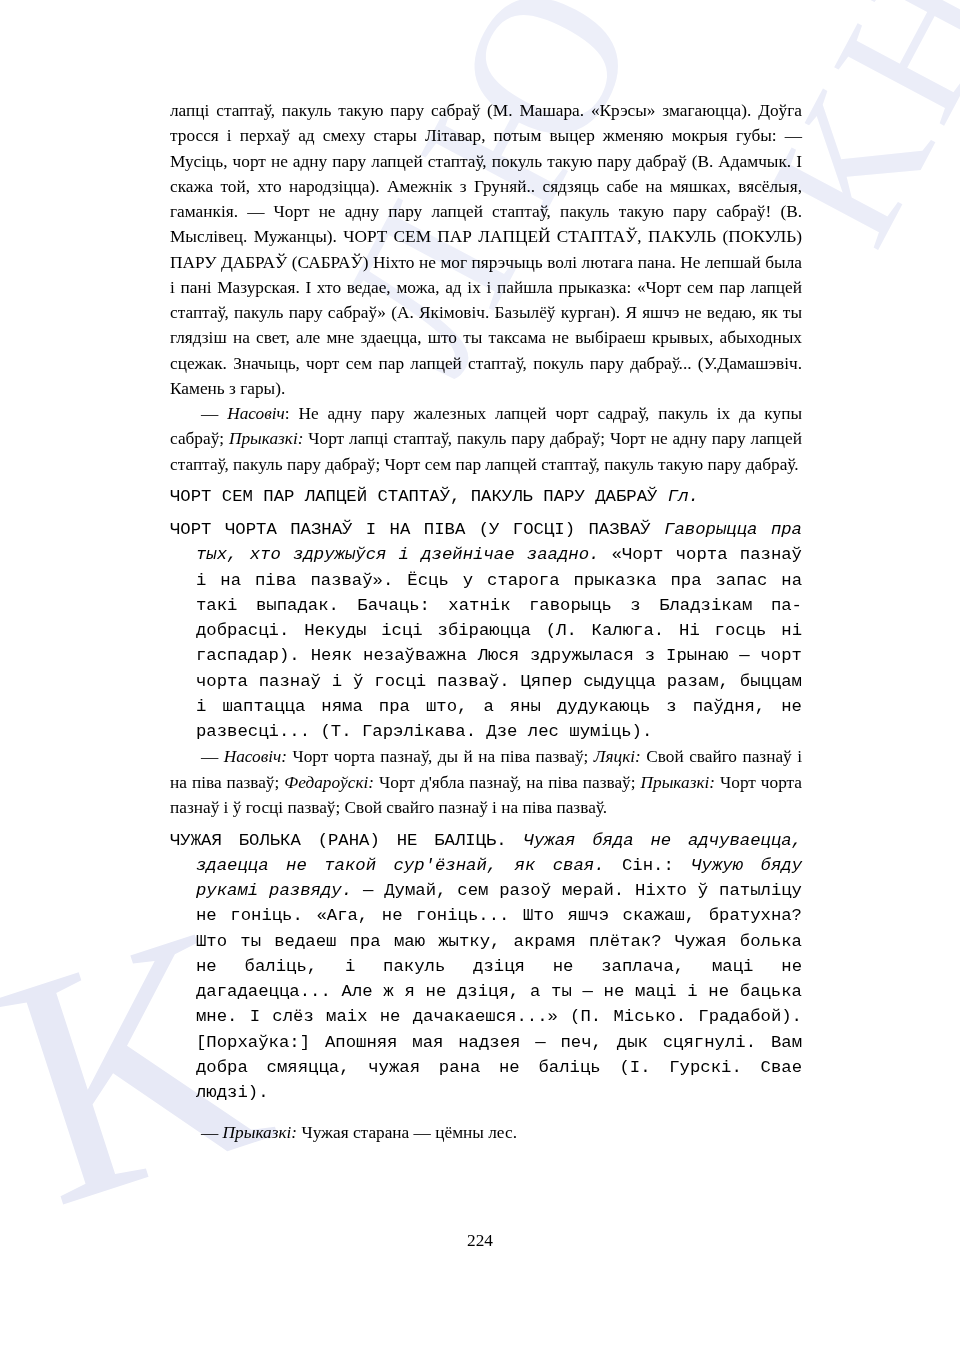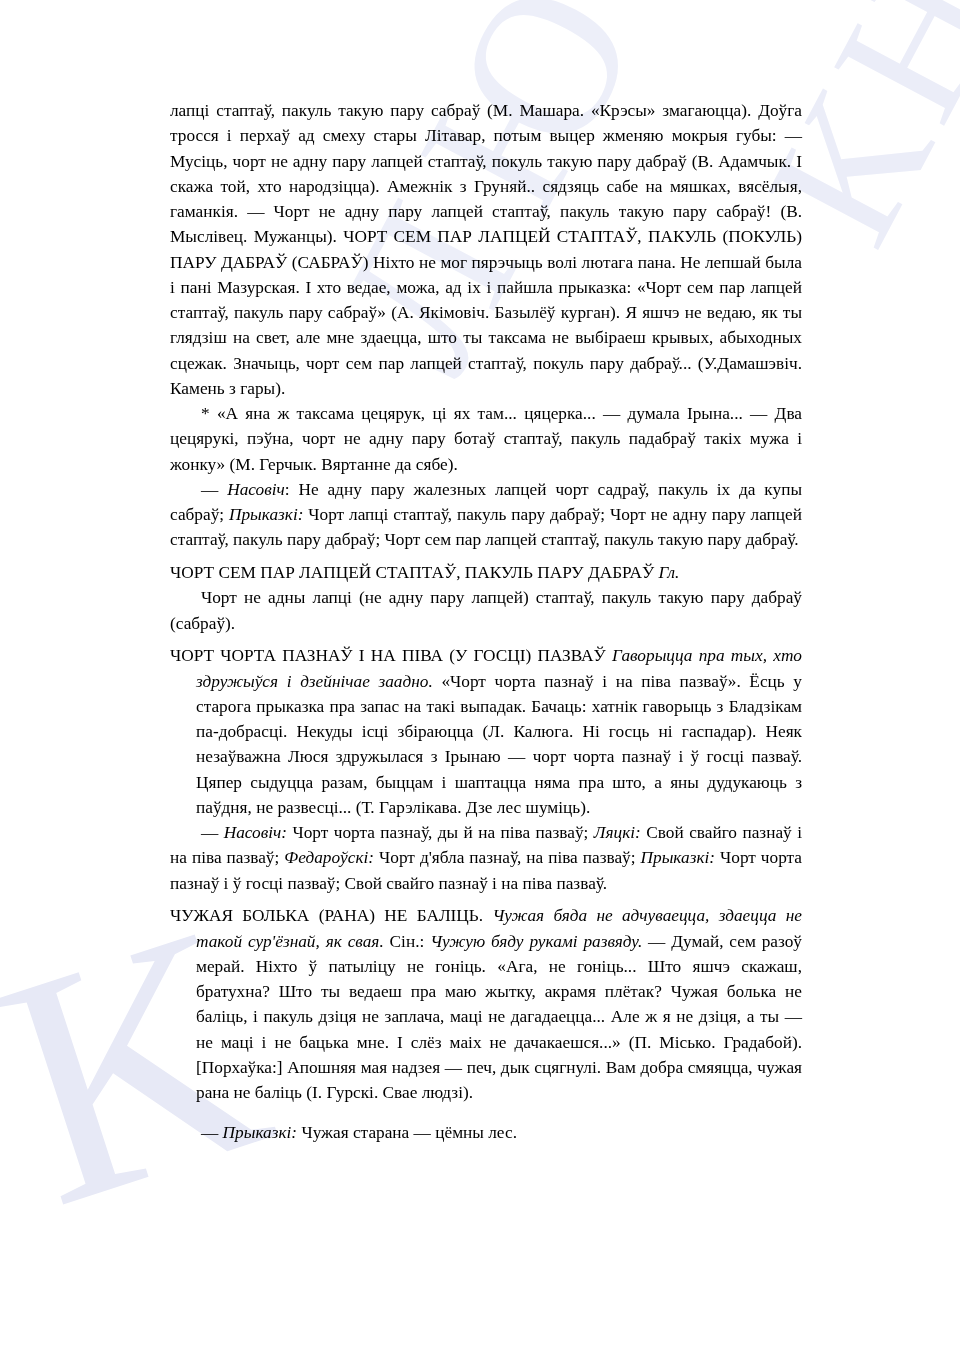--- a/index.html
+++ b/index.html
@@ -78,20 +78,21 @@
     text-justify: inter-word;
     color: #000000;
     hyphens: manual;
   }
   p.indent {
     text-indent: 31px;
   }
   p.hang {
     padding-left: 26px;
     text-indent: -26px;
+    font-family: Liberation Mono, monospace;
   }
   p.body-cont {
     text-indent: 0;
   }
   .gap {
     height: 7.5px;
   }
 
   i, .it {
     font-style: italic;
@@ -115,40 +116,39 @@
   <div class="wm-letter" id="wm-k">K</div>
   <div class="wm-letter" id="wm-diag">ЛЮСТЭРКА</div>
   <div class="wm-letter" id="wm-tail">КНІГА</div>
 </div>
 
 <div id="page">
   <div id="text-column">
 
     <p class="body-cont"><span>лапці стаптаў, пакуль такую пару сабраў (М. Машара. «Крэсы» змагаюцца). Доўга тросся і перхаў ад смеху стары Літавар, потым выцер жменяю мокрыя губы: — Мусіць, чорт не адну пару лапцей стаптаў, покуль такую пару дабраў (В. Адамчык. І скажа той, хто народзіцца). Амежнік з Груняй.. сядзяць сабе на мяшках, вясёлыя, гаманкія. — Чорт не адну пару лапцей стаптаў, пакуль такую пару сабраў! (В. Мыслівец. Мужанцы). </span><span>ЧОРТ СЕМ ПАР ЛАПЦЕЙ СТАПТАЎ, ПАКУЛЬ (ПОКУЛЬ) ПАРУ ДАБРАЎ (САБРАЎ) </span><span>Ніхто не мог пярэчыць волі лютага пана. Не лепшай была і пані Мазурская. І хто ведае, можа, ад іх і пайшла прыказка: «Чорт сем пар лапцей стаптаў, пакуль пару сабраў» (А. Якімовіч. Базылёў курган). Я яшчэ не ведаю, як ты глядзіш на свет, але мне здаецца, што ты таксама не выбіраеш крывых, абыходных сцежак. Значыць, чорт сем пар лапцей стаптаў, покуль пару дабраў... (У.Дамашэвіч. Камень з гары).</span></p>
 
-    <p class="indent">* «А яна ж таксама цецярук, ці ях там... цяцерка... — думала Ірына... — Два цецярукі, пэўна, чорт не адну пару ботаў стаптаў, пакуль падабраў такіх мужа і жонку» (М. Герчык. Вяртанне да сябе).</p>
 
     <p class="indent"><span>— </span><i>Насовіч</i><span>: Не адну пару жалезных лапцей чорт садраў, пакуль іх да купы сабраў; </span><i>Прыказкі:</i><span> Чорт лапці стаптаў, пакуль пару дабраў; Чорт не адну пару лапцей стаптаў, пакуль пару дабраў; Чорт сем пар лапцей стаптаў, пакуль такую пару дабраў.</span></p>
 
     <div class="gap"></div>
 
     <p class="hang"><span>ЧОРТ СЕМ ПАР ЛАПЦЕЙ СТАПТАЎ, ПАКУЛЬ ПАРУ ДАБРАЎ </span><i>Гл.</i></p>
-    <p class="indent">Чорт не адны лапці (не адну пару лапцей) стаптаў, пакуль такую пару дабраў (сабраў).</p>
 
     <div class="gap"></div>
 
     <p class="hang"><span>ЧОРТ ЧОРТА ПАЗНАЎ І НА ПІВА (У ГОСЦІ) ПАЗВАЎ </span><i>Гаворыцца пра тых, хто здружыўся і дзейнічае заадно.</i><span> «Чорт чорта пазнаў і на піва пазваў». Ёсць у старога прыказка пра запас на такі выпадак. Бачаць: хатнік гаворыць з Бладзікам па-добрасці. Некуды ісці збіраюцца (Л. Калюга. Ні госць ні гаспадар). Неяк незаўважна Люся здружылася з Ірынаю — чорт чорта пазнаў і ў госці пазваў. Цяпер сыдуцца разам, быццам і шаптацца няма пра што, а яны дудукаюць з паўдня, не развесці... (Т. Гарэлікава. Дзе лес шуміць).</span></p>
     <p class="indent"><span>— </span><i>Насовіч:</i><span> Чорт чорта пазнаў, ды й на піва пазваў; </span><i>Ляцкі:</i><span> Свой свайго пазнаў і на піва пазваў; </span><i>Федароўскі:</i><span> Чорт д'ябла пазнаў, на піва пазваў; </span><i>Прыказкі:</i><span> Чорт чорта пазнаў і ў госці пазваў; Свой свайго пазнаў і на піва пазваў.</span></p>
 
     <div class="gap"></div>
 
     <p class="hang"><span>ЧУЖАЯ БОЛЬКА (РАНА) НЕ БАЛІЦЬ. </span><i>Чужая бяда не адчуваецца, здаецца не такой сур'ёзнай, як свая.</i><span> Сін.: </span><i>Чужую бяду рукамі развяду.</i><span> — Думай, сем разоў мерай. Ніхто ў патыліцу не гоніць. «Ага, не гоніць... Што яшчэ скажаш, братухна? Што ты ведаеш пра маю жытку, акрамя плётак? Чужая болька не баліць, і пакуль дзіця не заплача, маці не дагадаецца... Але ж я не дзіця, а ты — не маці і не бацька мне. І слёз маіх не дачакаешся...» (П. Місько. Градабой). [Порхаўка:] Апошняя мая надзея — печ, дык сцягнулі. Вам добра смяяцца, чужая рана не баліць (І. Гурскі. Свае людзі).</span></p>
 
     <div class="gap"></div>
 
 
     <div class="gap"></div>
 
     <p class="indent"><span>— </span><i>Прыказкі:</i><span> Чужая старана — цёмны лес.</span></p>
 
   </div>
 
+  <div id="page-number">224</div>
 </div>
 
 </body></html>

